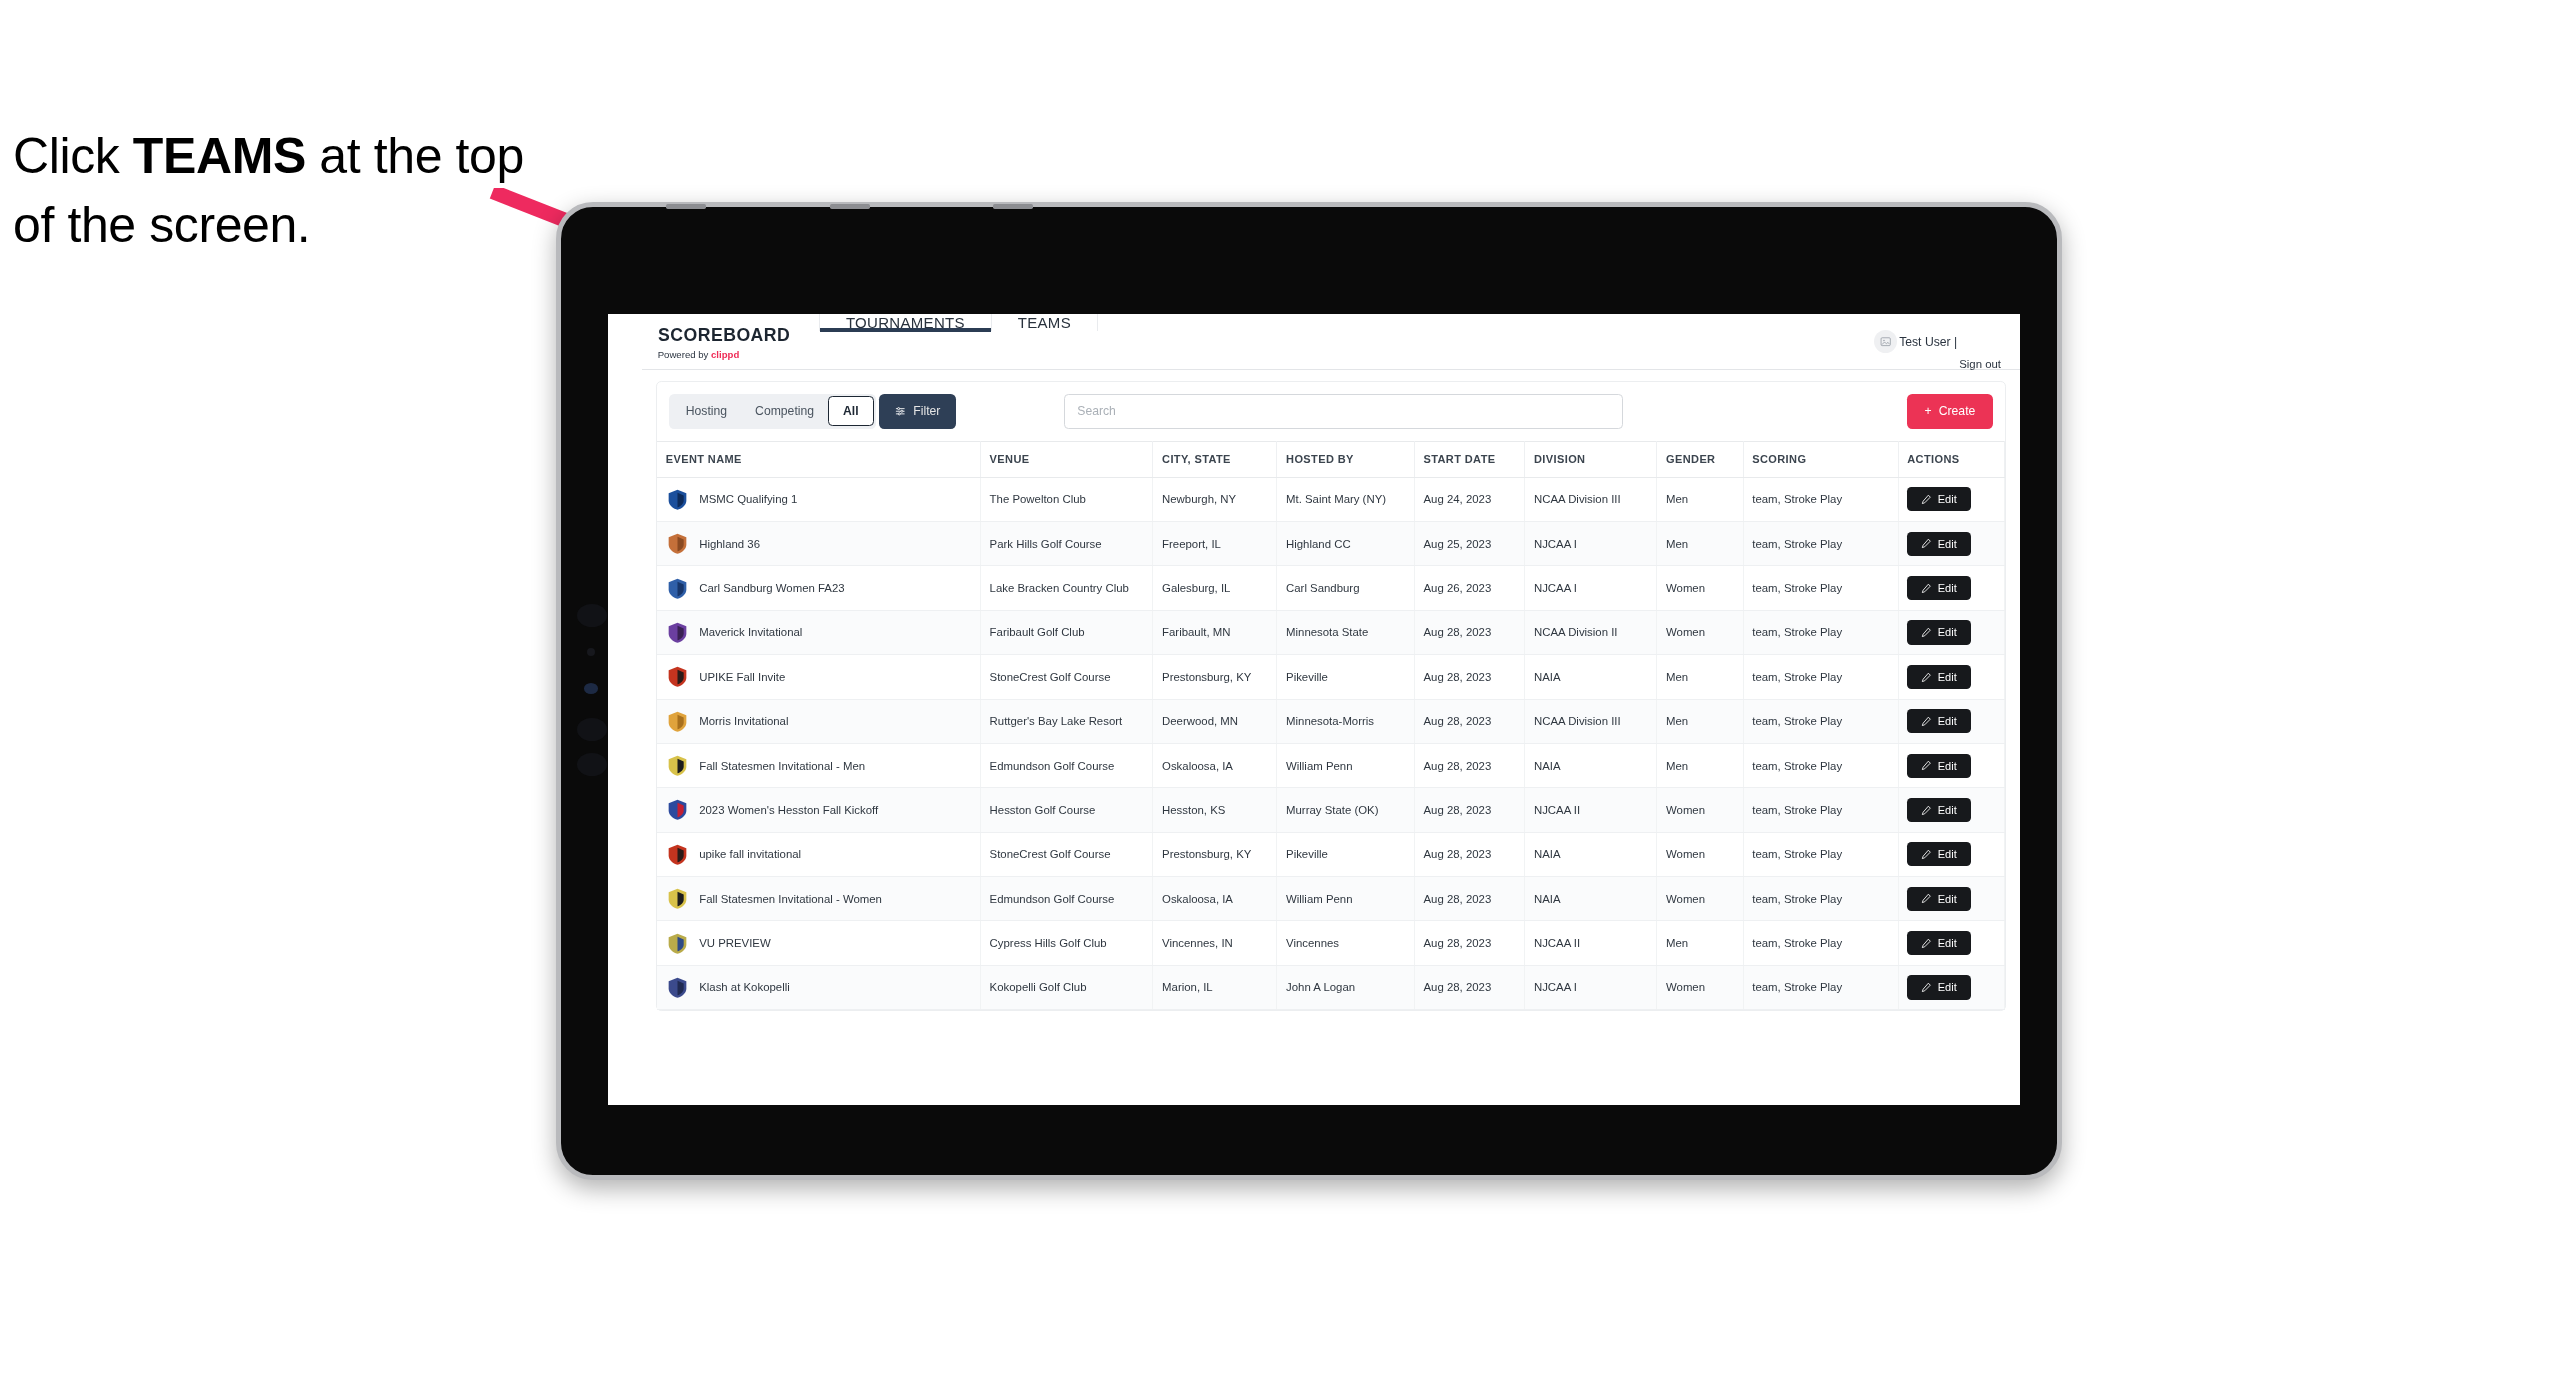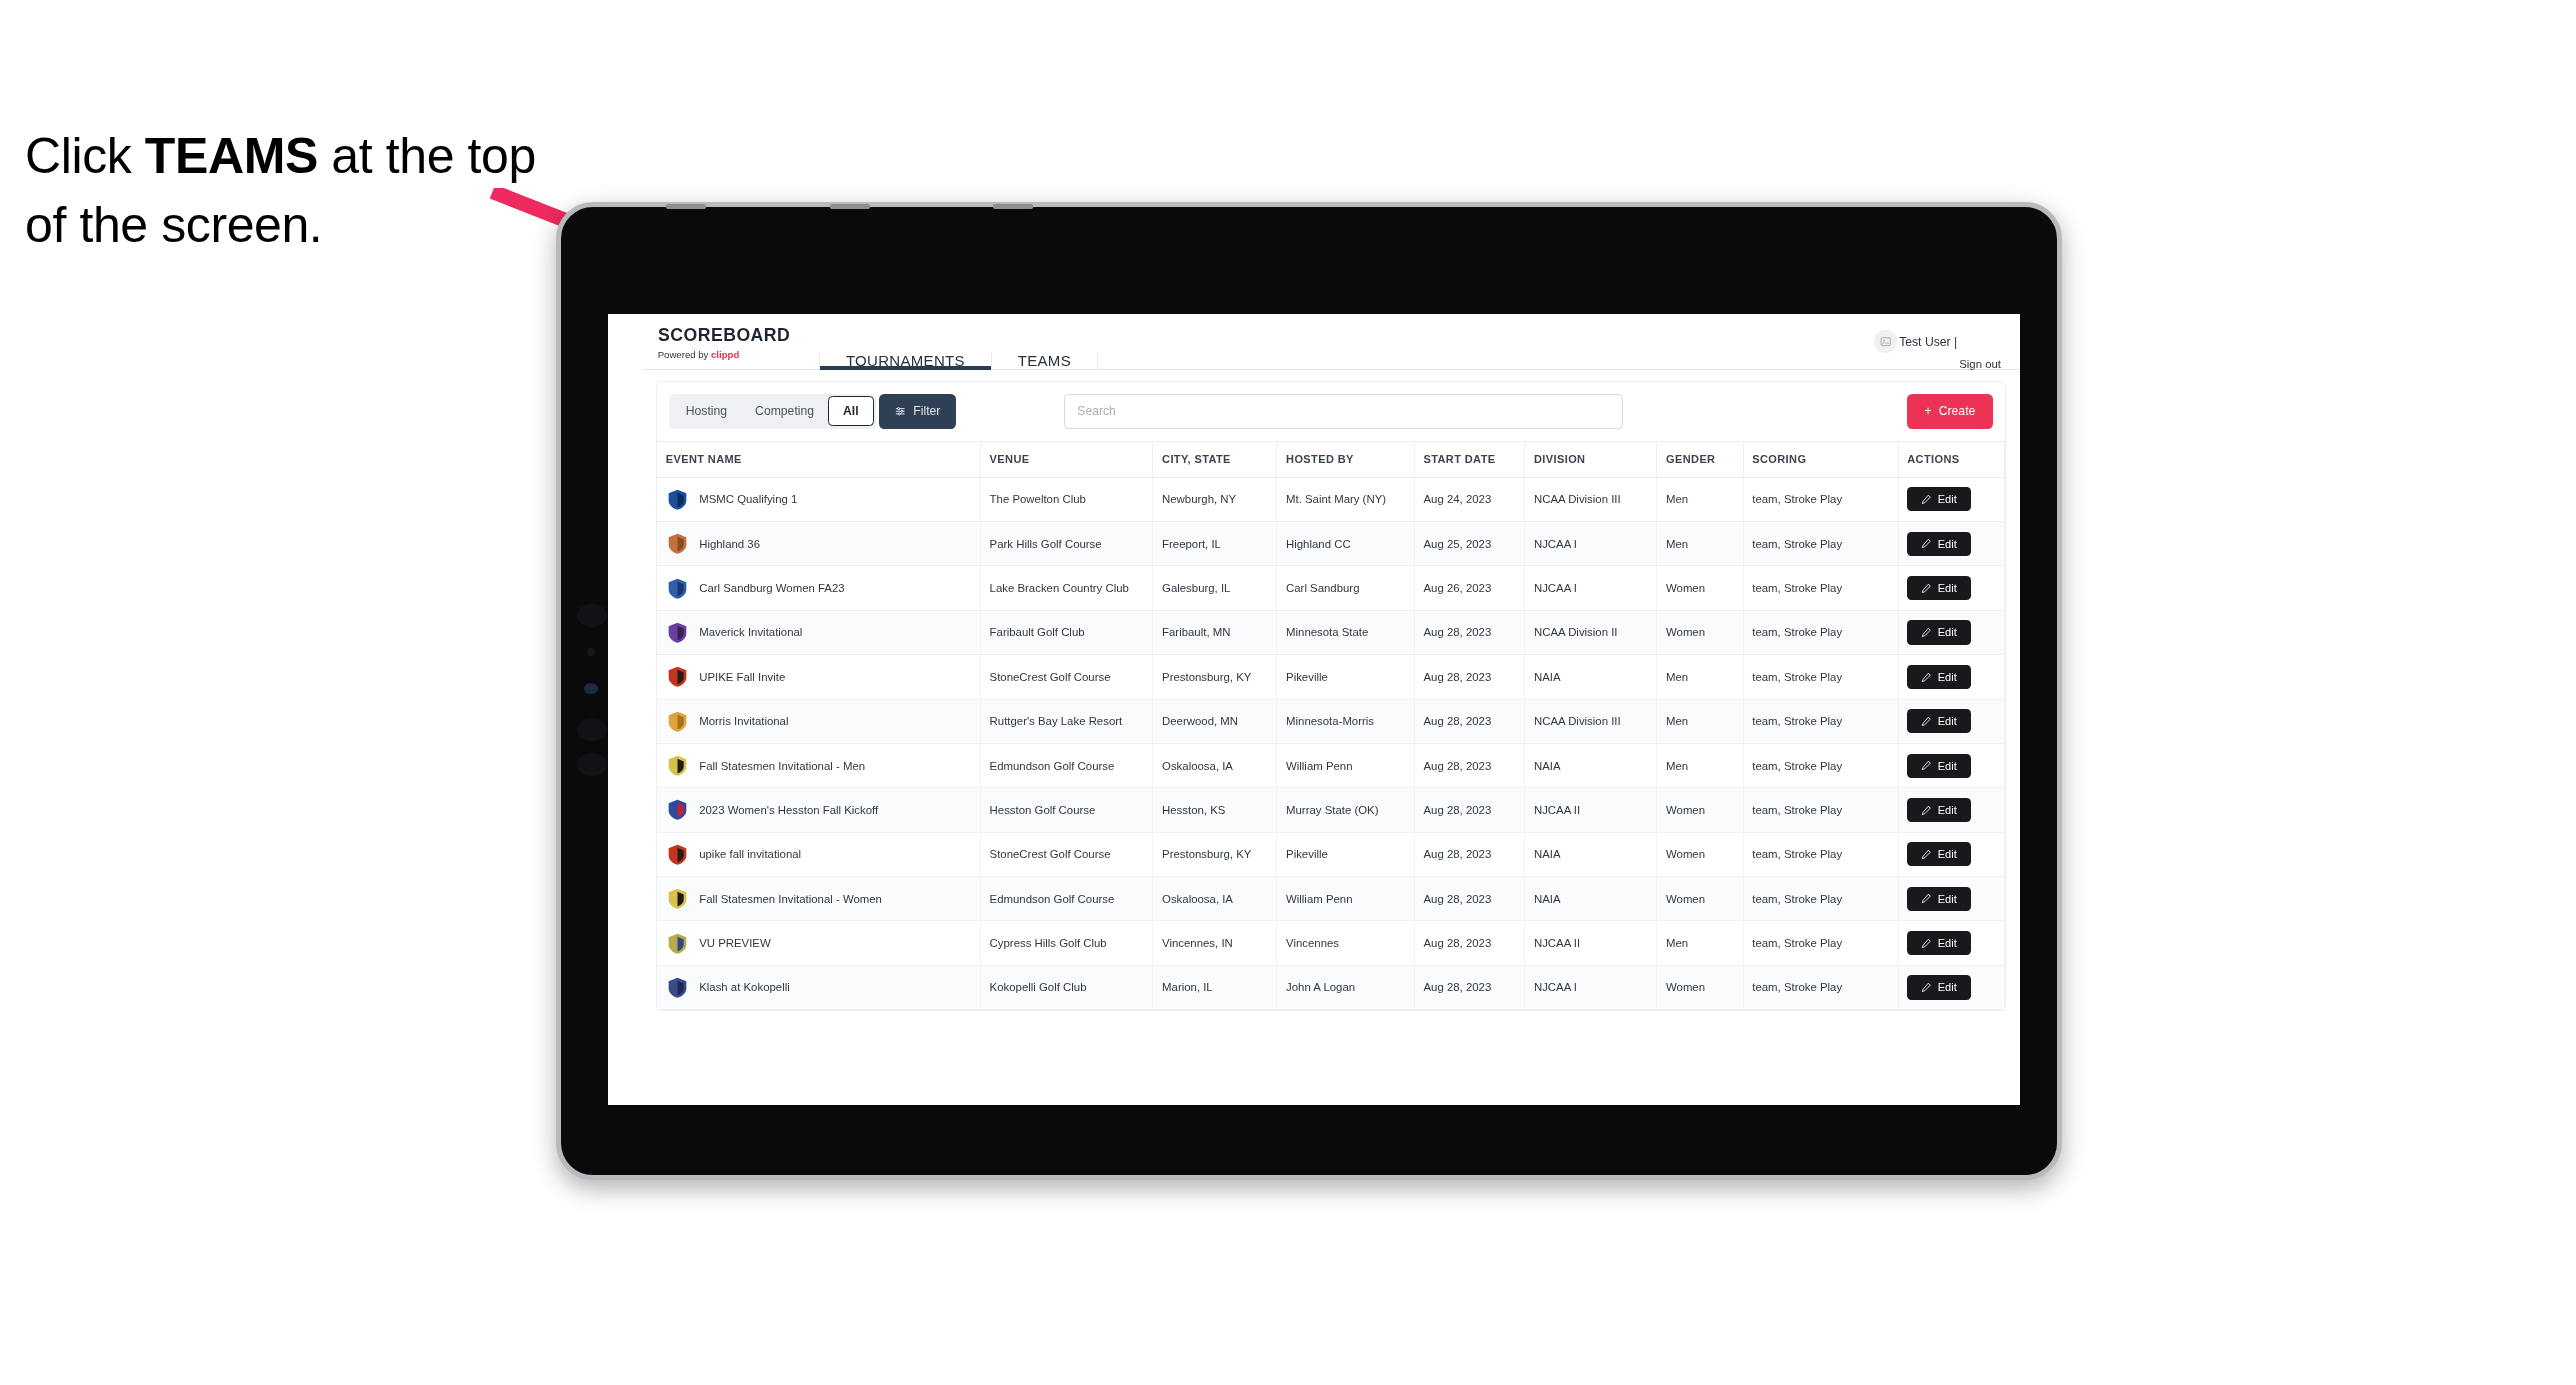--- a/index.html
+++ b/index.html
@@ -7,21 +7,21 @@
     width: 2576px; height: 1386px;
     background: #ffffff;
     font-family: "Liberation Sans", sans-serif;
     overflow: hidden;
   }
   #stage { position: relative; width: 2576px; height: 1386px; background:#fff; }
 
   
   .caption {
     position: absolute;
-    left: 25px; top: 122px;
+    left: 13px; top: 122px;
     width: 559px;
     font-size: 50px;
     line-height: 1.38;
     color: #000;
     font-family: "Liberation Sans", sans-serif;
     letter-spacing: -0.4px;
   }
   .caption b { font-weight: 700; }
 
   
@@ -66,21 +66,21 @@
   }
   .brand { display:flex; flex-direction:column; justify-content:center; padding: 0 19px 0 15.7px; }
   .brand-title {
     font-size: 19px; font-weight: 700; letter-spacing: 0.5px;
     color:#1c2530; font-family:"Liberation Sans", sans-serif;
     transform: scaleX(0.93); transform-origin:left center;
   }
   .brand-sub { font-size: 9.6px; color:#2b3440; margin-top: 3px; }
   .brand-sub .clippd { color:#ef2b56; font-weight:700; }
 
-  .navtabs { display:flex; align-items:flex-end; }
+  .navtabs { display:flex; align-items:flex-start; }
   .navtab {
     display:flex; align-items:center; padding: 0 26px;
     font-size: 15px; color:#28313c; letter-spacing:0.3px;
     border-left:0.9px solid #e9ebee; position:relative; cursor:pointer;
   }
   .navtab:last-child { border-right:0.9px solid #e9ebee; }
   .navtab.active::after {
     content:""; position:absolute; left:0; right:0; bottom:-0.9px; height:3.5px; background:#2b3c53;
   }
 

